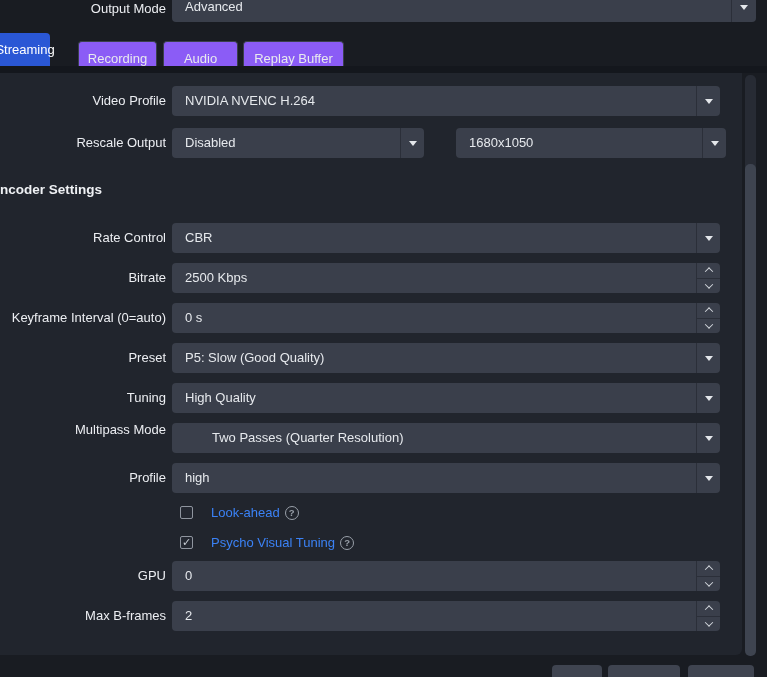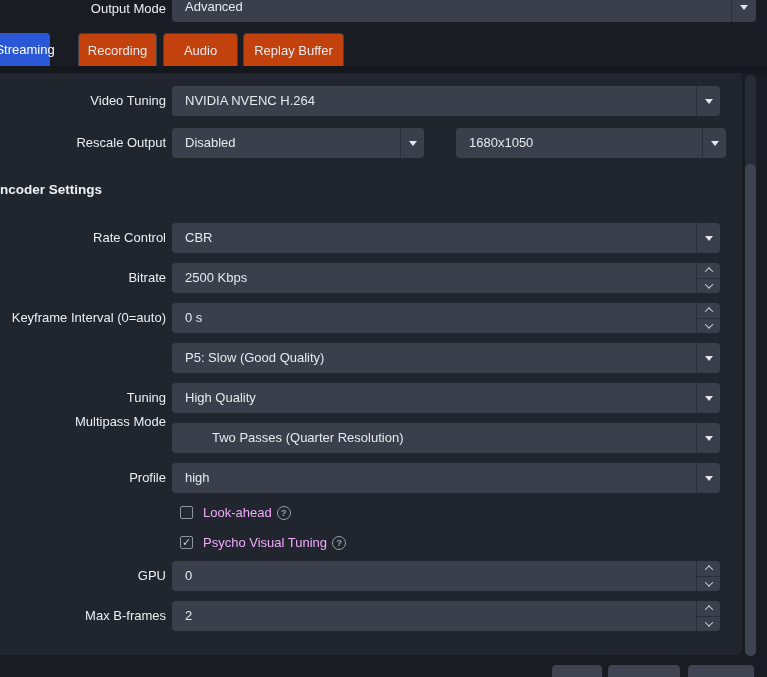--- a/index.html
+++ b/index.html
@@ -10,21 +10,21 @@
   .hdr-label{position:absolute;left:0;top:1px;width:166px;height:18px;line-height:16px;text-align:right;color:#eceef2;}
   .combo{position:absolute;background:#3a3f4b;border-radius:4px;height:30px;line-height:30px;}
   .combo .combo-text{display:block;padding-left:13px;padding-right:30px;white-space:nowrap;overflow:hidden;color:#e6e9ed;}
   .combo-arrow{position:absolute;right:0;top:0;bottom:0;width:24px;border-left:1px solid #2b2f39;display:flex;align-items:center;justify-content:center;}
   .tri{width:0;height:0;border-left:4.5px solid transparent;border-right:4.5px solid transparent;border-top:5.5px solid #e4e7eb;}
   .hdr-combo{left:172px;top:-8px;width:584px;}
   .hdr-combo .combo-arrow{width:25px;}
 
   
   .tab{position:absolute;top:33px;height:33px;border-radius:4px 4px 0 0;display:flex;align-items:center;justify-content:center;}
-  .tab-inactive{background:#c2410c;border:1px solid #3a404c;border-bottom:none;color:#e8eaee;}
+  .tab-inactive{background:#8b5cf6;border:1px solid #3a404c;border-bottom:none;color:#e8eaee;margin-top:8px;}
   .tab-active{background:#2a57d5;color:#ffffff;border-radius:0 4px 0 0;}
   .pane-line{position:absolute;left:0;top:66px;width:767px;height:7px;background:#14171d;}
 
   
   .pane{position:absolute;left:0;top:73px;width:742px;height:582px;background:#21252d;border-bottom-right-radius:6px;}
   .row-label{position:absolute;left:0;width:166px;height:30px;line-height:30px;text-align:right;color:#eceef2;white-space:nowrap;}
   .field{left:172px;width:548px;}
   .section-title{position:absolute;left:-9px;top:109px;font-weight:700;font-size:13.5px;color:#eff1f4;white-space:nowrap;}
 
   
@@ -33,21 +33,21 @@
   .spin-zone{position:absolute;right:0;top:0;bottom:0;width:24px;border-left:1px solid #2b2f39;display:flex;flex-direction:column;}
   .spin-btn{flex:1;display:flex;align-items:center;justify-content:center;}
   .spin-btn.up{border-bottom:1px solid #2b2f39;}
   .chev{width:6px;height:6px;border-left:1.6px solid #d2d6dc;border-top:1.6px solid #d2d6dc;}
   .chev.up{transform:rotate(45deg) translate(1px,1px);}
   .chev.down{transform:rotate(225deg) translate(1px,1px);}
 
   
   .check-row{position:absolute;left:180px;height:17px;display:flex;align-items:center;gap:7px;}
   .checkbox{width:13px;height:13px;border:1px solid #8f959f;border-radius:2px;background:#242831;display:flex;align-items:center;justify-content:center;font-size:11px;line-height:11px;color:#c9ced5;}
-  .check-label{color:#f0abfc;white-space:nowrap;margin-left:3px;}
+  .check-label{color:#3b82f6;white-space:nowrap;margin-left:11px;}
   .help{width:14px;height:14px;margin-left:-2px;border:1.4px solid #99a0a9;border-radius:50%;color:#99a0a9;font-size:9.5px;font-weight:700;display:inline-flex;align-items:center;justify-content:center;}
 
   
   .scroll-track{position:absolute;left:745px;top:75px;width:11px;height:578px;background:#272b34;border-radius:5px;}
   .scroll-handle{position:absolute;left:745px;top:164px;width:11px;height:492px;background:#3e4450;border-radius:5px;}
 
   
   .btm-btn{position:absolute;top:665px;height:22px;background:#3f4450;border-radius:4px;border:none;}
 </style>
 </head>
@@ -72,21 +72,21 @@
   <div class="tab tab-inactive" style="left:163px;width:75px;">
     <span>Audio</span>
   </div>
   <div class="tab tab-inactive" style="left:243px;width:101px;">
     <span>Replay Buffer</span>
   </div>
   <div class="pane-line"></div>
 
   <div class="pane">
 
-    <div class="row-label" style="top:13px;">Video Tuning</div>
+    <div class="row-label" style="top:13px;">Video Profile</div>
     <div class="combo field" style="top:13px;">
       <span class="combo-text">NVIDIA NVENC H.264</span>
       <span class="combo-arrow">
           <span class="tri"></span>
         </span>
     </div>
 
     <div class="row-label" style="top:55px;">Rescale Output</div>
     <div class="combo" style="top:55px;left:172px;width:252px;">
       <span class="combo-text">Disabled</span>
@@ -130,36 +130,37 @@
       <span class="spin-zone">
         <span class="spin-btn up">
             <span class="chev up"></span>
           </span>
         <span class="spin-btn">
             <span class="chev down"></span>
           </span>
       </span>
     </div>
 
+    <div class="row-label" style="top:270px;">Preset</div>
     <div class="combo field" style="top:270px;">
       <span class="combo-text">P5: Slow (Good Quality)</span>
       <span class="combo-arrow">
           <span class="tri"></span>
         </span>
     </div>
 
     <div class="row-label" style="top:310px;">Tuning</div>
     <div class="combo field" style="top:310px;">
       <span class="combo-text">High Quality</span>
       <span class="combo-arrow">
           <span class="tri"></span>
         </span>
     </div>
 
-    <div class="row-label" style="top:334px;">Multipass Mode</div>
+    <div class="row-label" style="top:342px;">Multipass Mode</div>
     <div class="combo field" style="top:350px;padding-left:27px;">
       <span class="combo-text">Two Passes (Quarter Resolution)</span>
       <span class="combo-arrow">
           <span class="tri"></span>
         </span>
     </div>
 
     <div class="row-label" style="top:390px;">Profile</div>
     <div class="combo field" style="top:390px;">
       <span class="combo-text">high</span>

